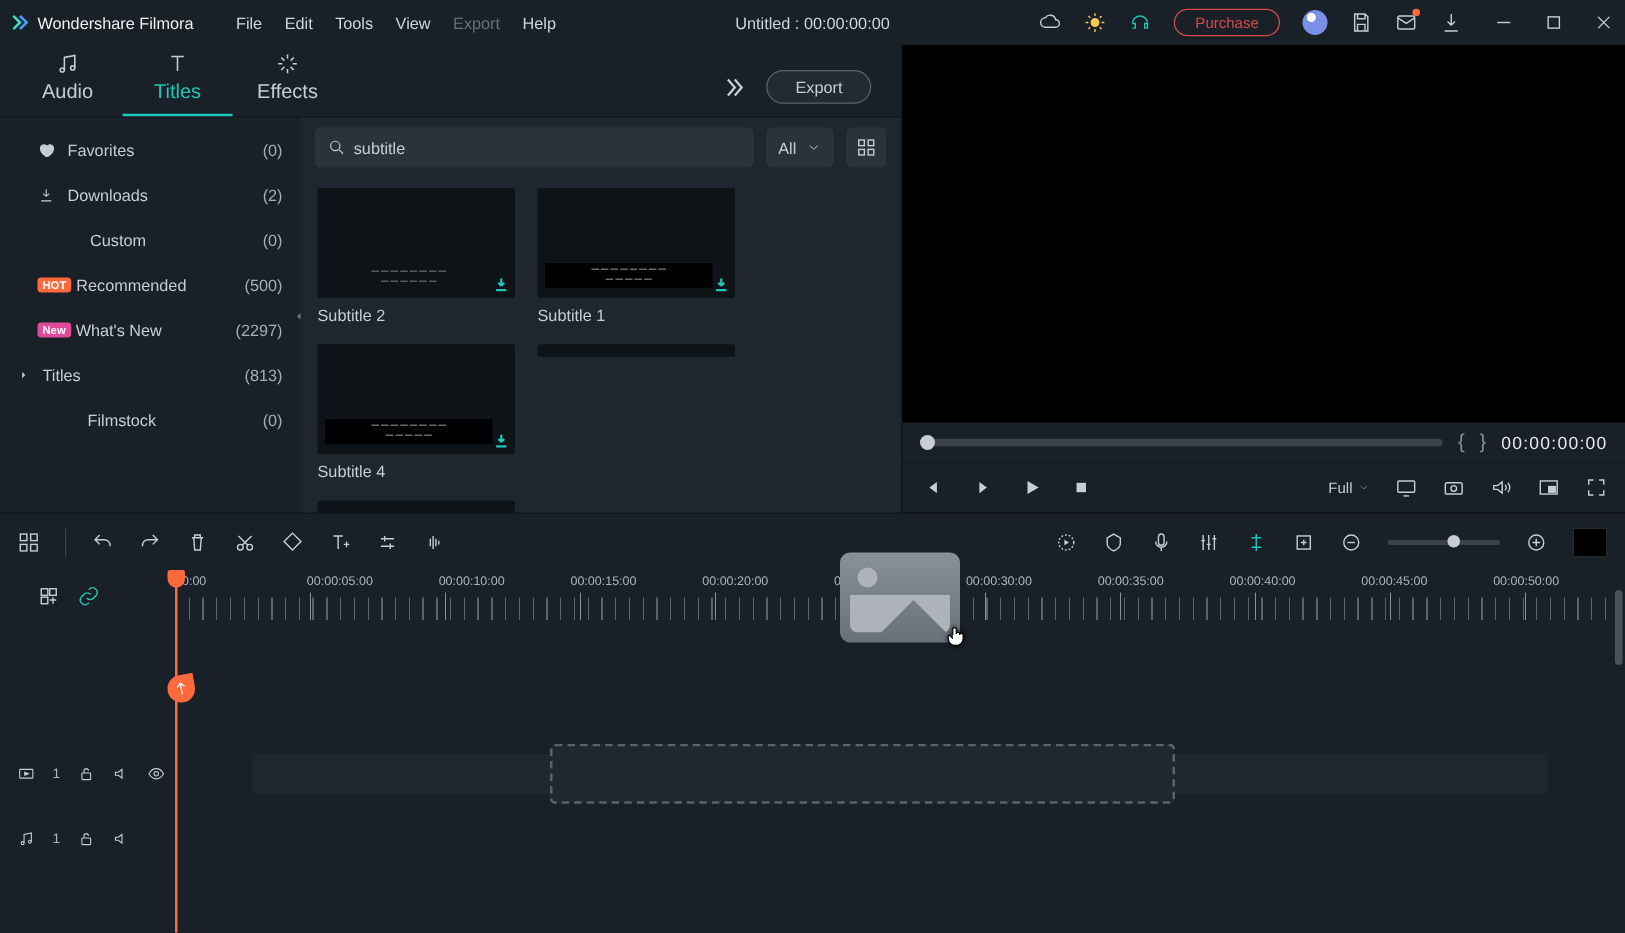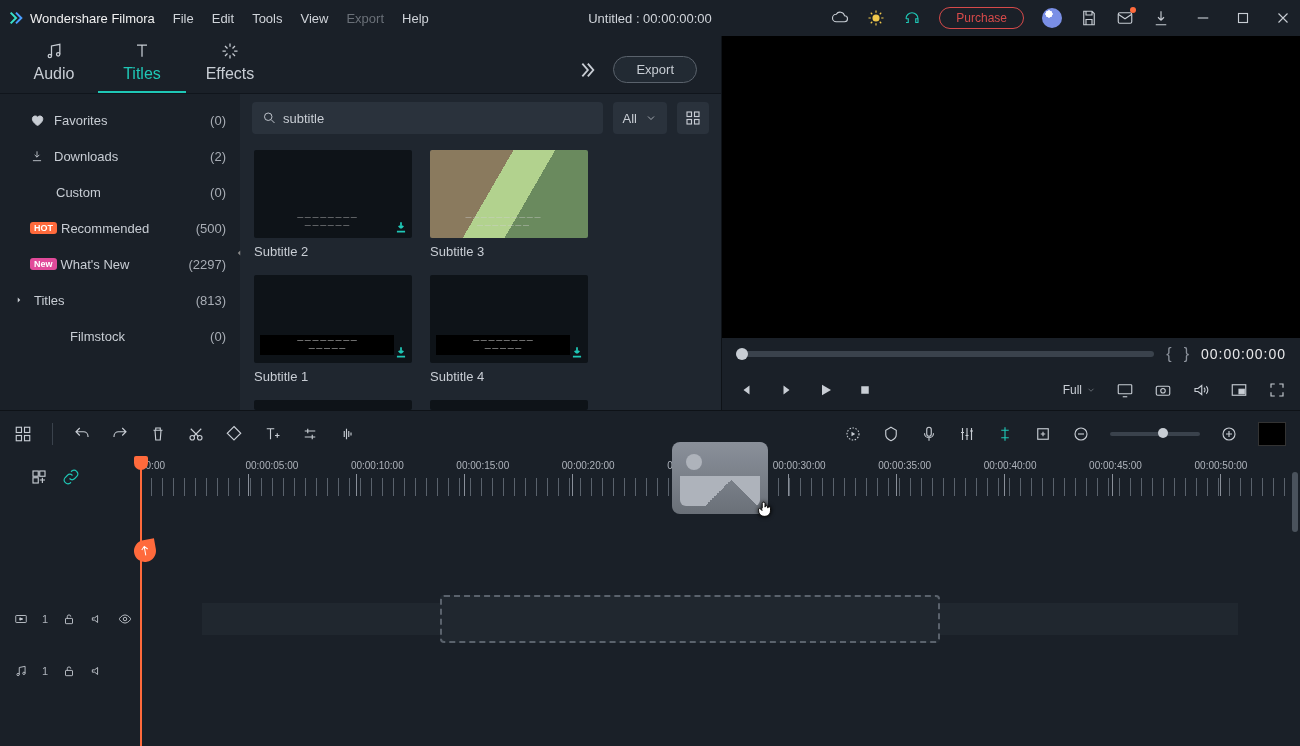--- a/index.html
+++ b/index.html
@@ -1,17 +1,17 @@
 <!DOCTYPE html>
 <html><head>
 <meta charset="utf-8">
 <style>
 * { margin: 0; padding: 0; box-sizing: border-box; font-family: -apple-system, "Segoe UI", Arial, sans-serif; user-select: none; }
 html, body { width: 1300px; height: 746px; background: #1a2028; color: #c8cdd4; overflow: hidden; }
-.titlebar { height: 36px; display: flex; align-items: center; background: #1a2028; padding: 0 8px; font-size: 13px; }
+.titlebar { height: 36px; display: flex; align-items: center; background: #1a2028; padding: 0 8px; font-size: 13px; gap: 16px; }
 .logo { display:flex; align-items:center; gap:6px; margin-right:18px;}
 .logo-mark { width:16px; height:16px; display:inline-block;}
 .logo-mark svg { width:16px; height:16px;}
 .app-name { color:#f0f0f0; font-size:13px;}
 .menu-items { display:flex; gap: 18px; }
 .menu-items span { color:#d0d4da; cursor:pointer; }
 .menu-items span.disabled { color:#6a7078; }
 .title-center { position:absolute; left:50%; transform:translateX(-50%); color:#d0d4da; font-size:13px;}
 .titlebar-right { margin-left:auto; display:flex; align-items:center; gap:18px;}
 .purchase-btn { border:1.5px solid #d64a4a; color:#d64a4a; border-radius:16px; padding:3px 16px; font-size:12px; cursor:pointer;}
@@ -237,21 +237,21 @@
         <div class="side-item">
           <span class="icon side-ico">
               <svg viewBox="0 0 24 24">
                 <path d="M12 4v10m0 0l-4-4m4 4l4-4M5 20h14"></path>
               </svg>
             </span>
           <span class="lbl">Downloads</span>
           <span class="cnt">(2)</span>
         </div>
         <div class="side-item side-indent">
-          <span class="lbl" style="margin-left:0">Custom</span>
+          <span class="lbl" style="margin-left:16px">Custom</span>
           <span class="cnt">(0)</span>
         </div>
         <div class="side-item">
           <span class="badge-hot">HOT</span>
           <span>Recommended</span>
           <span class="cnt">(500)</span>
         </div>
         <div class="side-item">
           <span class="badge-new">New</span>
           <span>What's New</span>
@@ -312,26 +312,20 @@
           <div class="thumb-item">
             <div class="thumb-box">
                 <div class="thumb-sub-text">— — — — — — — —<br>— — — — — —</div>
                 <span class="icon dl-arrow">
                   <svg viewBox="0 0 24 24">
                     <path d="M12 4v10m0 0l-4-4m4 4l4-4M5 20h14" stroke="currentColor" stroke-width="3"></path>
                   </svg>
                 </span>
               </div>
             <span class="thumb-label">Subtitle 2</span>
-          </div>
-          <div class="thumb-item">
-            <div class="thumb-box photo">
-                <div class="thumb-sub-text">— — — — — — — — — —<br>— — — — — — —</div>
-              </div>
-            <span class="thumb-label">Subtitle 3</span>
           </div>
           <div class="thumb-item">
             <div class="thumb-box">
                 <div class="thumb-sub-text boxed">— — — — — — — —<br>— — — — —</div>
                 <span class="icon dl-arrow">
                   <svg viewBox="0 0 24 24">
                     <path d="M12 4v10m0 0l-4-4m4 4l4-4M5 20h14" stroke="currentColor" stroke-width="3"></path>
                   </svg>
                 </span>
               </div>

